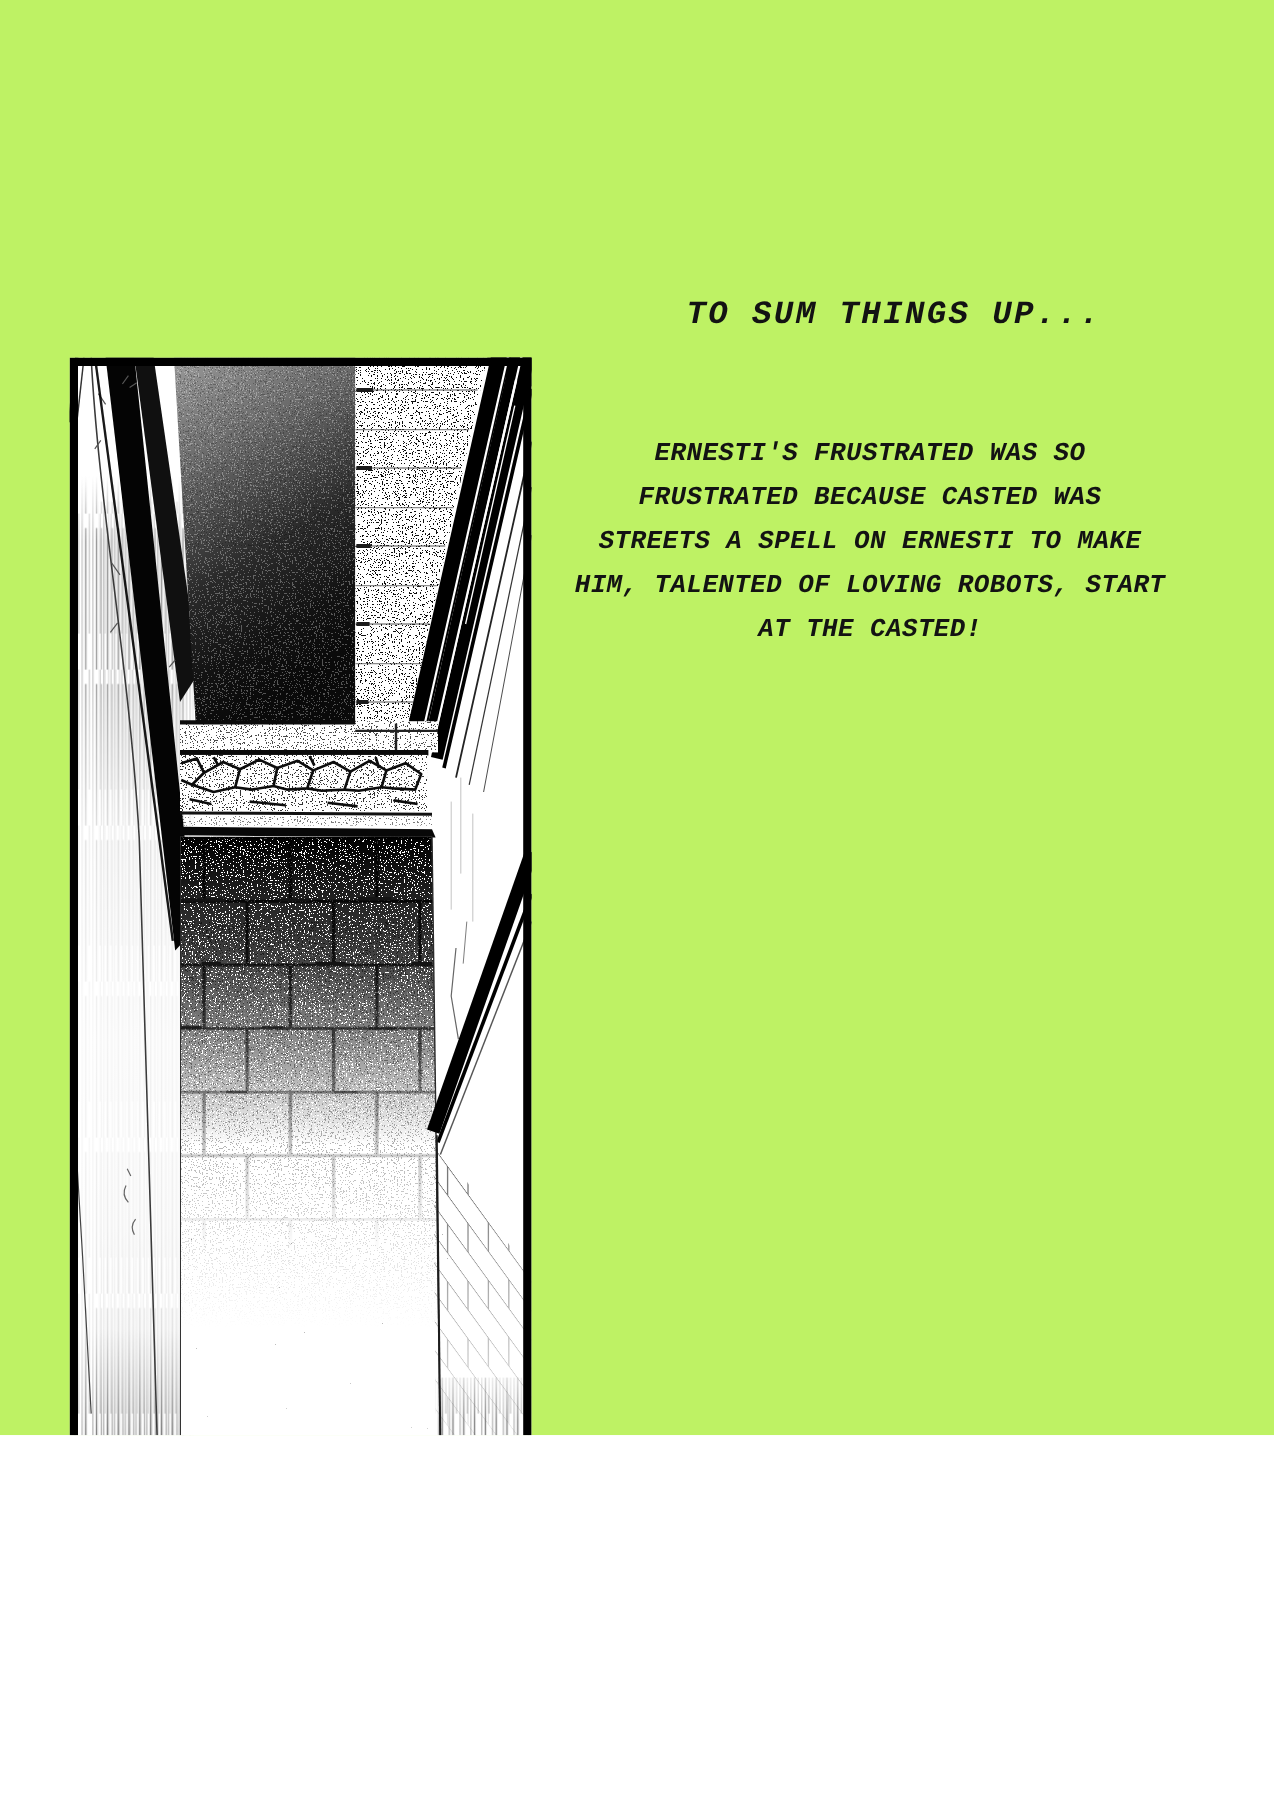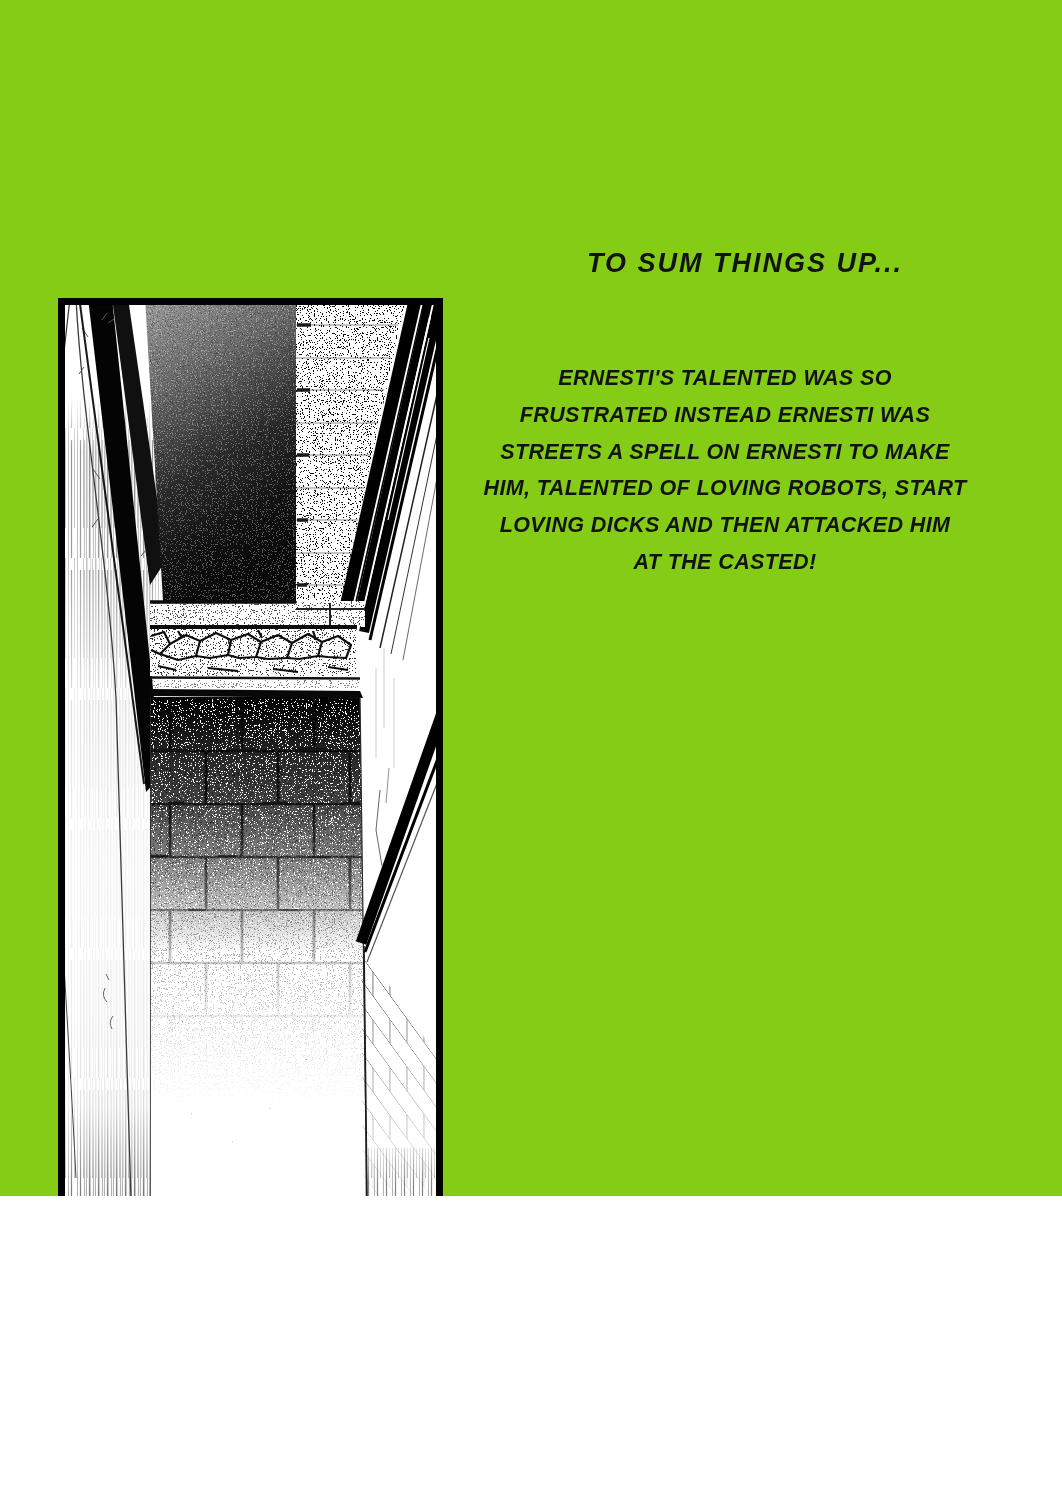--- a/index.html
+++ b/index.html
@@ -1,37 +1,36 @@
 <!DOCTYPE html>
 <html><head>
 <meta charset="utf-8">
 <style>
   html,body{margin:0;padding:0;background:#ffffff;}
-  .page{position:relative;width:1062px;height:1196px;background:#84cc16;overflow:hidden;
-        font-family:Liberation Sans, sans-serif;}
+  .page{position:relative;width:1062px;height:1196px;background:#bef264;overflow:hidden;
+        font-family:Liberation Mono, monospace;}
   .narr{position:absolute;color:#131313;font-style:italic;font-weight:bold;text-align:center;
         -webkit-font-smoothing:antialiased;}
   .narr-heading{left:455px;top:248px;width:580px;font-size:27px;letter-spacing:2px;}
   .narr-body{left:445px;top:360px;width:560px;font-size:21.5px;line-height:36.8px;letter-spacing:.4px;}
   .narr-line{white-space:nowrap;}
   .panel{position:absolute;left:58px;top:298px;width:385px;height:1094px;}
   svg{display:block;}
 </style>
 </head>
 <body>
 
 <div class="page">
 
   <div class="narr narr-heading">TO SUM THINGS UP...</div>
   <div class="narr narr-body">
-    <div class="narr-line">ERNESTI'S TALENTED WAS SO</div>
-    <div class="narr-line">FRUSTRATED INSTEAD ERNESTI WAS</div>
+    <div class="narr-line">ERNESTI'S FRUSTRATED WAS SO</div>
+    <div class="narr-line">FRUSTRATED BECAUSE CASTED WAS</div>
     <div class="narr-line">STREETS A SPELL ON ERNESTI TO MAKE</div>
     <div class="narr-line">HIM, TALENTED OF LOVING ROBOTS, START</div>
-    <div class="narr-line">LOVING DICKS AND THEN ATTACKED HIM</div>
     <div class="narr-line">AT THE CASTED!</div>
   </div>
 
   <div class="panel" role="img" aria-label="Black-and-white manga panel: a tall empty alley seen in steep perspective, with dark roof eaves above, a stippled brick end wall, speed-line shaded side walls and a paved stone floor">
   <svg width="385" height="1094" viewBox="0 0 385 1094">
     <defs>
 
       <linearGradient id="gDark" x1="0" y1="0" x2="0.3" y2="1">
         <stop offset="0" stop-color="#9a9a9a"></stop>
             <stop offset="0.3" stop-color="#6a6a6a"></stop>

